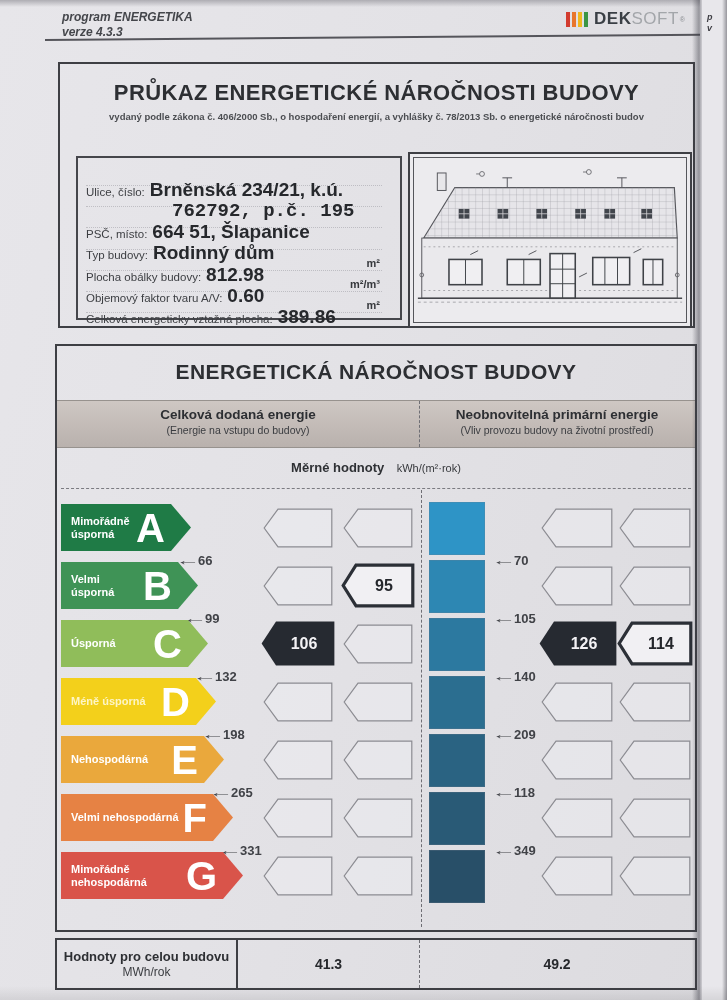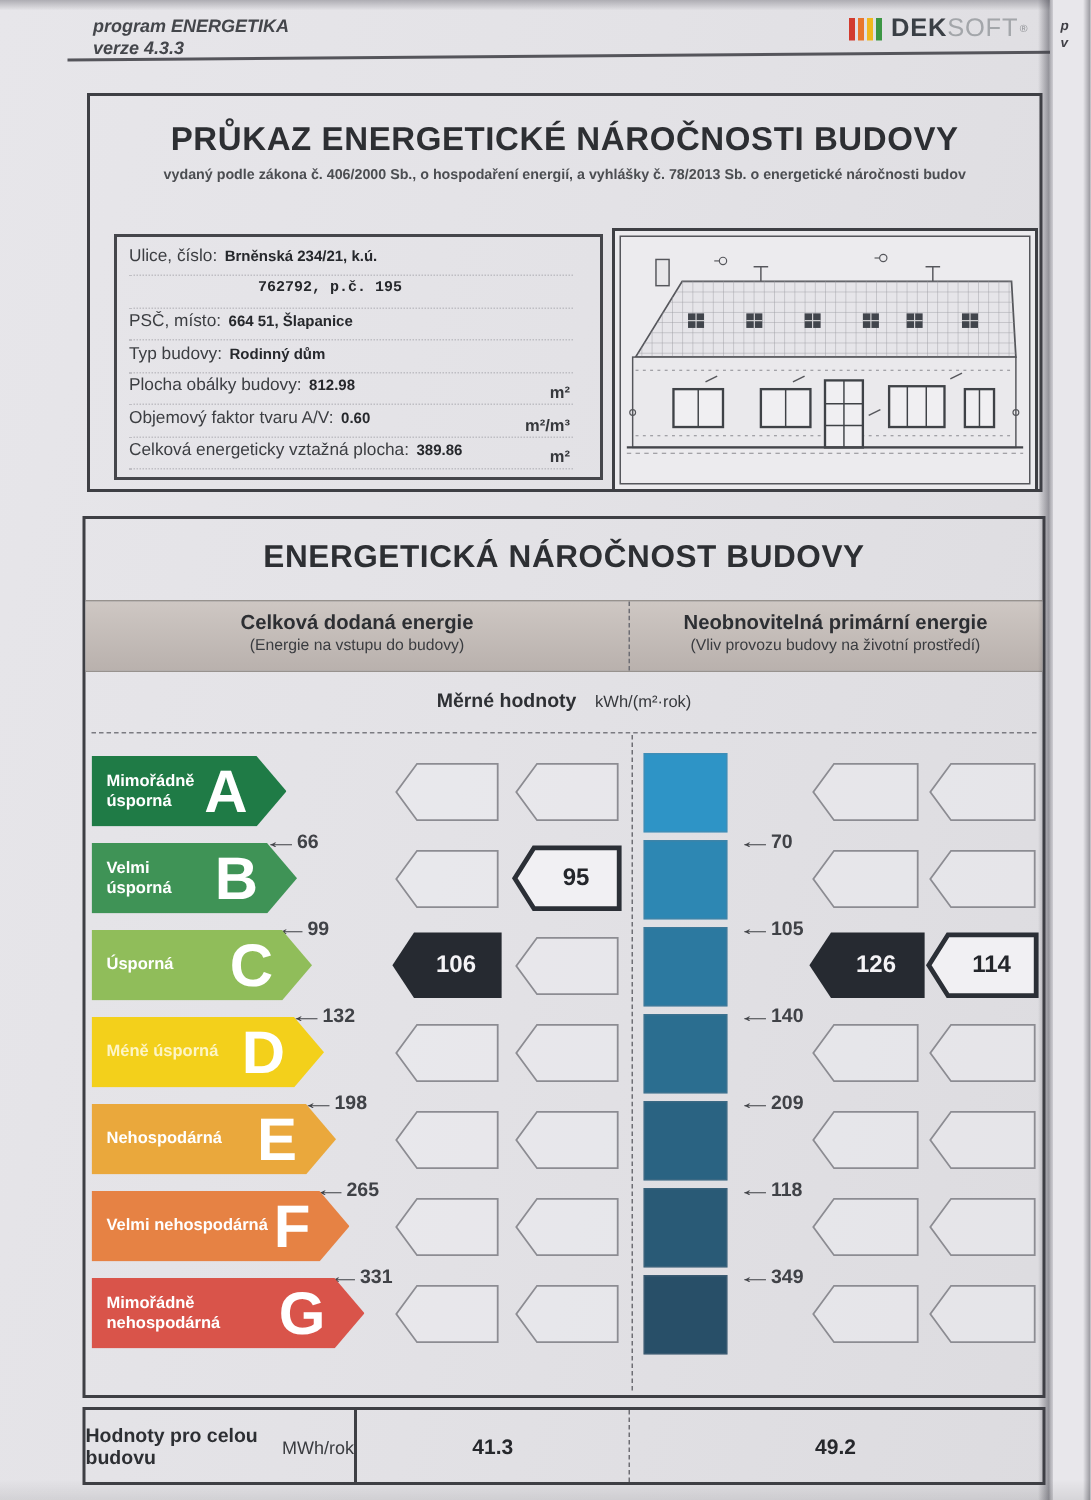--- a/index.html
+++ b/index.html
@@ -26,21 +26,21 @@
   .logo .reg{font-size:7px;color:#8b8e92;vertical-align:top;margin-left:1px;}
   
   .tbox{position:absolute;left:58px;top:62px;width:637px;height:266px;border:2.5px solid #3e3f44;box-sizing:border-box;}
   .ttitle{margin-top:16px;text-align:center;font-size:22px;font-weight:800;color:#2d2f33;letter-spacing:.4px;}
   .tsub{margin-top:5px;text-align:center;font-size:9.5px;font-weight:700;color:#4b4d51;}
   
   .ibox{position:absolute;left:16px;top:92px;width:326px;height:164px;border:2px solid #45464b;box-sizing:border-box;
         padding:7px 18px 5px 8px;display:flex;flex-direction:column;justify-content:space-between;}
   .irow{position:relative;display:flex;align-items:baseline;border-bottom:1px dotted rgba(120,120,128,.35);padding-bottom:1px;min-height:17px;}
   .ilab{font-size:11.5px;color:#3c3e42;white-space:nowrap;}
-  .ival{font-size:10px;font-weight:800;color:#26282c;margin-left:5px;white-space:nowrap;}
+  .ival{font-size:19px;font-weight:800;color:#26282c;margin-left:5px;white-space:nowrap;margin-top:14px;}
   .irow.cont .ival{margin-left:86px;font-family:Liberation Mono, monospace;}
   .iunit{position:absolute;right:2px;bottom:1px;font-size:11px;font-weight:700;color:#36383c;}
   
   .hbox{position:absolute;left:348px;top:88px;width:284px;height:176px;border:2.5px solid #3e3f44;box-sizing:border-box;padding:3px;background:#ecebee;}
   .hbox .inner{width:100%;height:100%;border:1.5px solid #55565b;box-sizing:border-box;}
   .hbox svg{display:block;width:100%;height:100%;}
   
   .ebox{position:absolute;left:55px;top:344px;width:642px;height:588px;border:2.5px solid #3e3f44;box-sizing:border-box;}
   .etitle{position:absolute;left:0;right:0;top:14px;text-align:center;font-size:21px;font-weight:800;color:#2d2f33;letter-spacing:.4px;}
   .band{position:absolute;left:0;top:54px;width:100%;height:48px;background:linear-gradient(#cec7c3,#b9b1ad);
@@ -65,21 +65,21 @@
   .carrow{position:absolute;display:flex;align-items:center;
           clip-path:polygon(0 0,calc(100% - 20px) 0,100% 50%,calc(100% - 20px) 100%,0 100%);}
   .glabel{margin-left:10px;font-size:11px;font-weight:700;color:#fff;line-height:1.18;flex:1;max-width:calc(100% - 62px);}
   .gletter{position:absolute;right:26px;top:50%;transform:translateY(-50%);font-size:40px;font-weight:800;color:#fff;line-height:1;}
   .thresh{position:absolute;height:15px;font-size:13px;font-weight:700;color:#404247;white-space:nowrap;}
   .tarr{display:inline-block;transform:scaleX(1.9);transform-origin:left center;margin-right:10px;}
   .bseg{position:absolute;border:1px solid rgba(110,125,140,.25);box-sizing:border-box;}
   
   .totbox{position:absolute;left:55px;top:938px;width:642px;height:52px;border:2.5px solid #3e3f44;box-sizing:border-box;}
   .totlab{position:absolute;left:0;top:0;bottom:0;width:181px;border-right:2px solid #3e3f44;box-sizing:border-box;
-          display:flex;flex-direction:row;align-items:center;justify-content:center;}
+          display:flex;flex-direction:column;align-items:center;justify-content:center;}
   .totlab .t1{font-size:13px;font-weight:800;color:#2d2f33;}
   .totlab .t2{font-size:12px;color:#3a3c40;margin-top:1px;}
   .totval{position:absolute;top:0;bottom:0;display:flex;align-items:center;justify-content:center;font-size:14px;font-weight:800;color:#26282c;}
   .totval.d{left:181px;width:181px;}
   .totval.p{left:362px;right:0;}
   .totbox .vdash{position:absolute;left:362px;top:0;height:100%;}
 </style>
 </head>
 <body>
 

